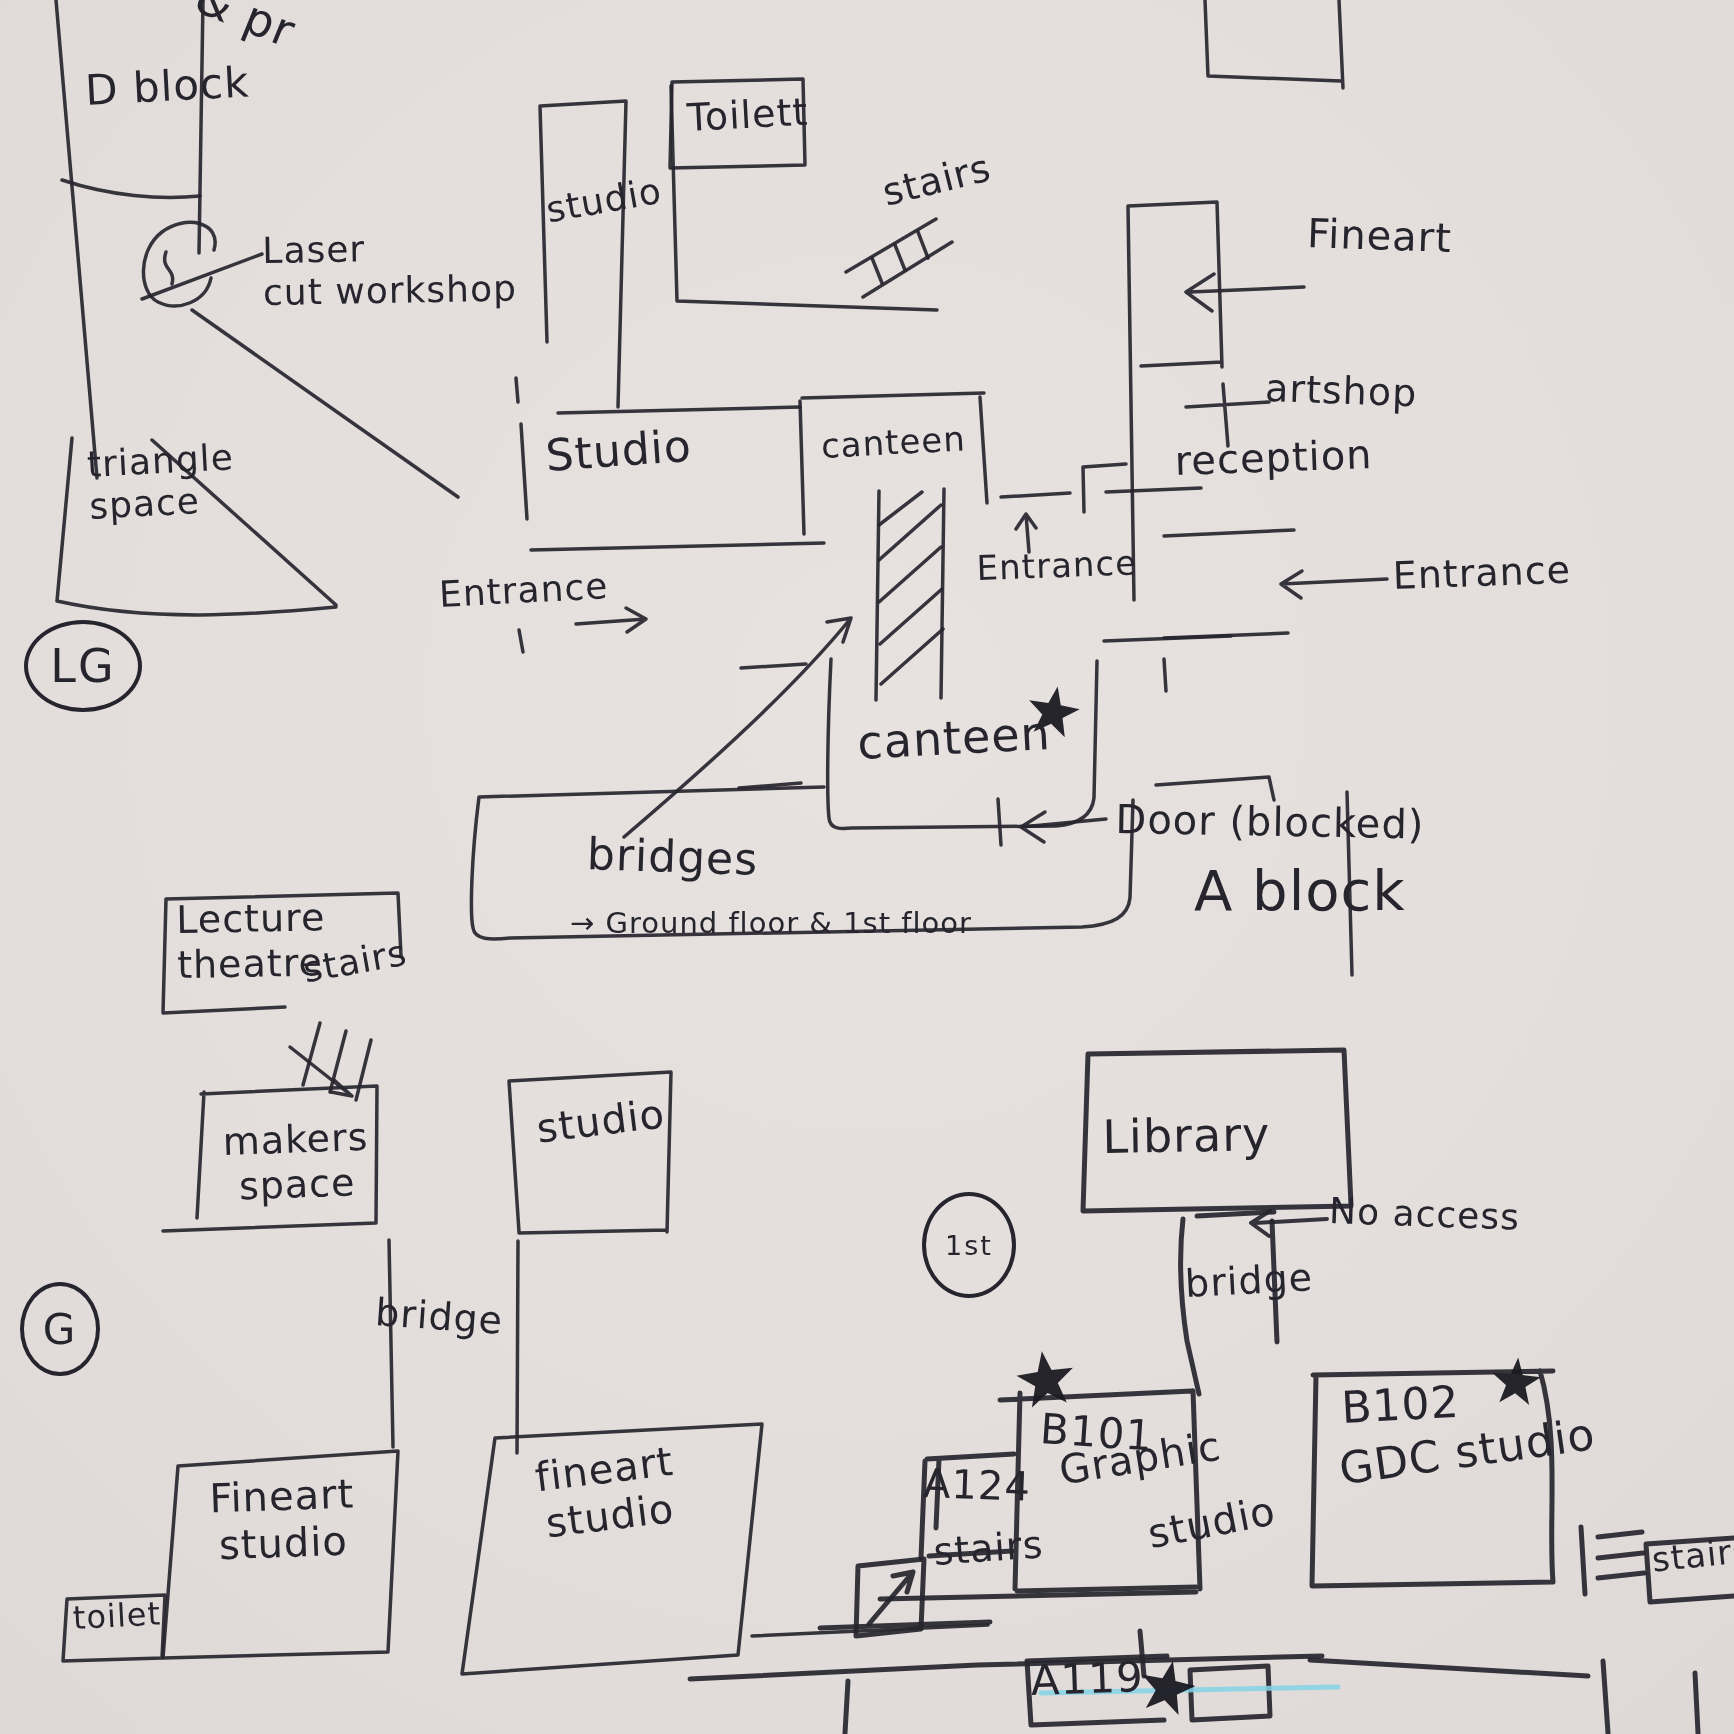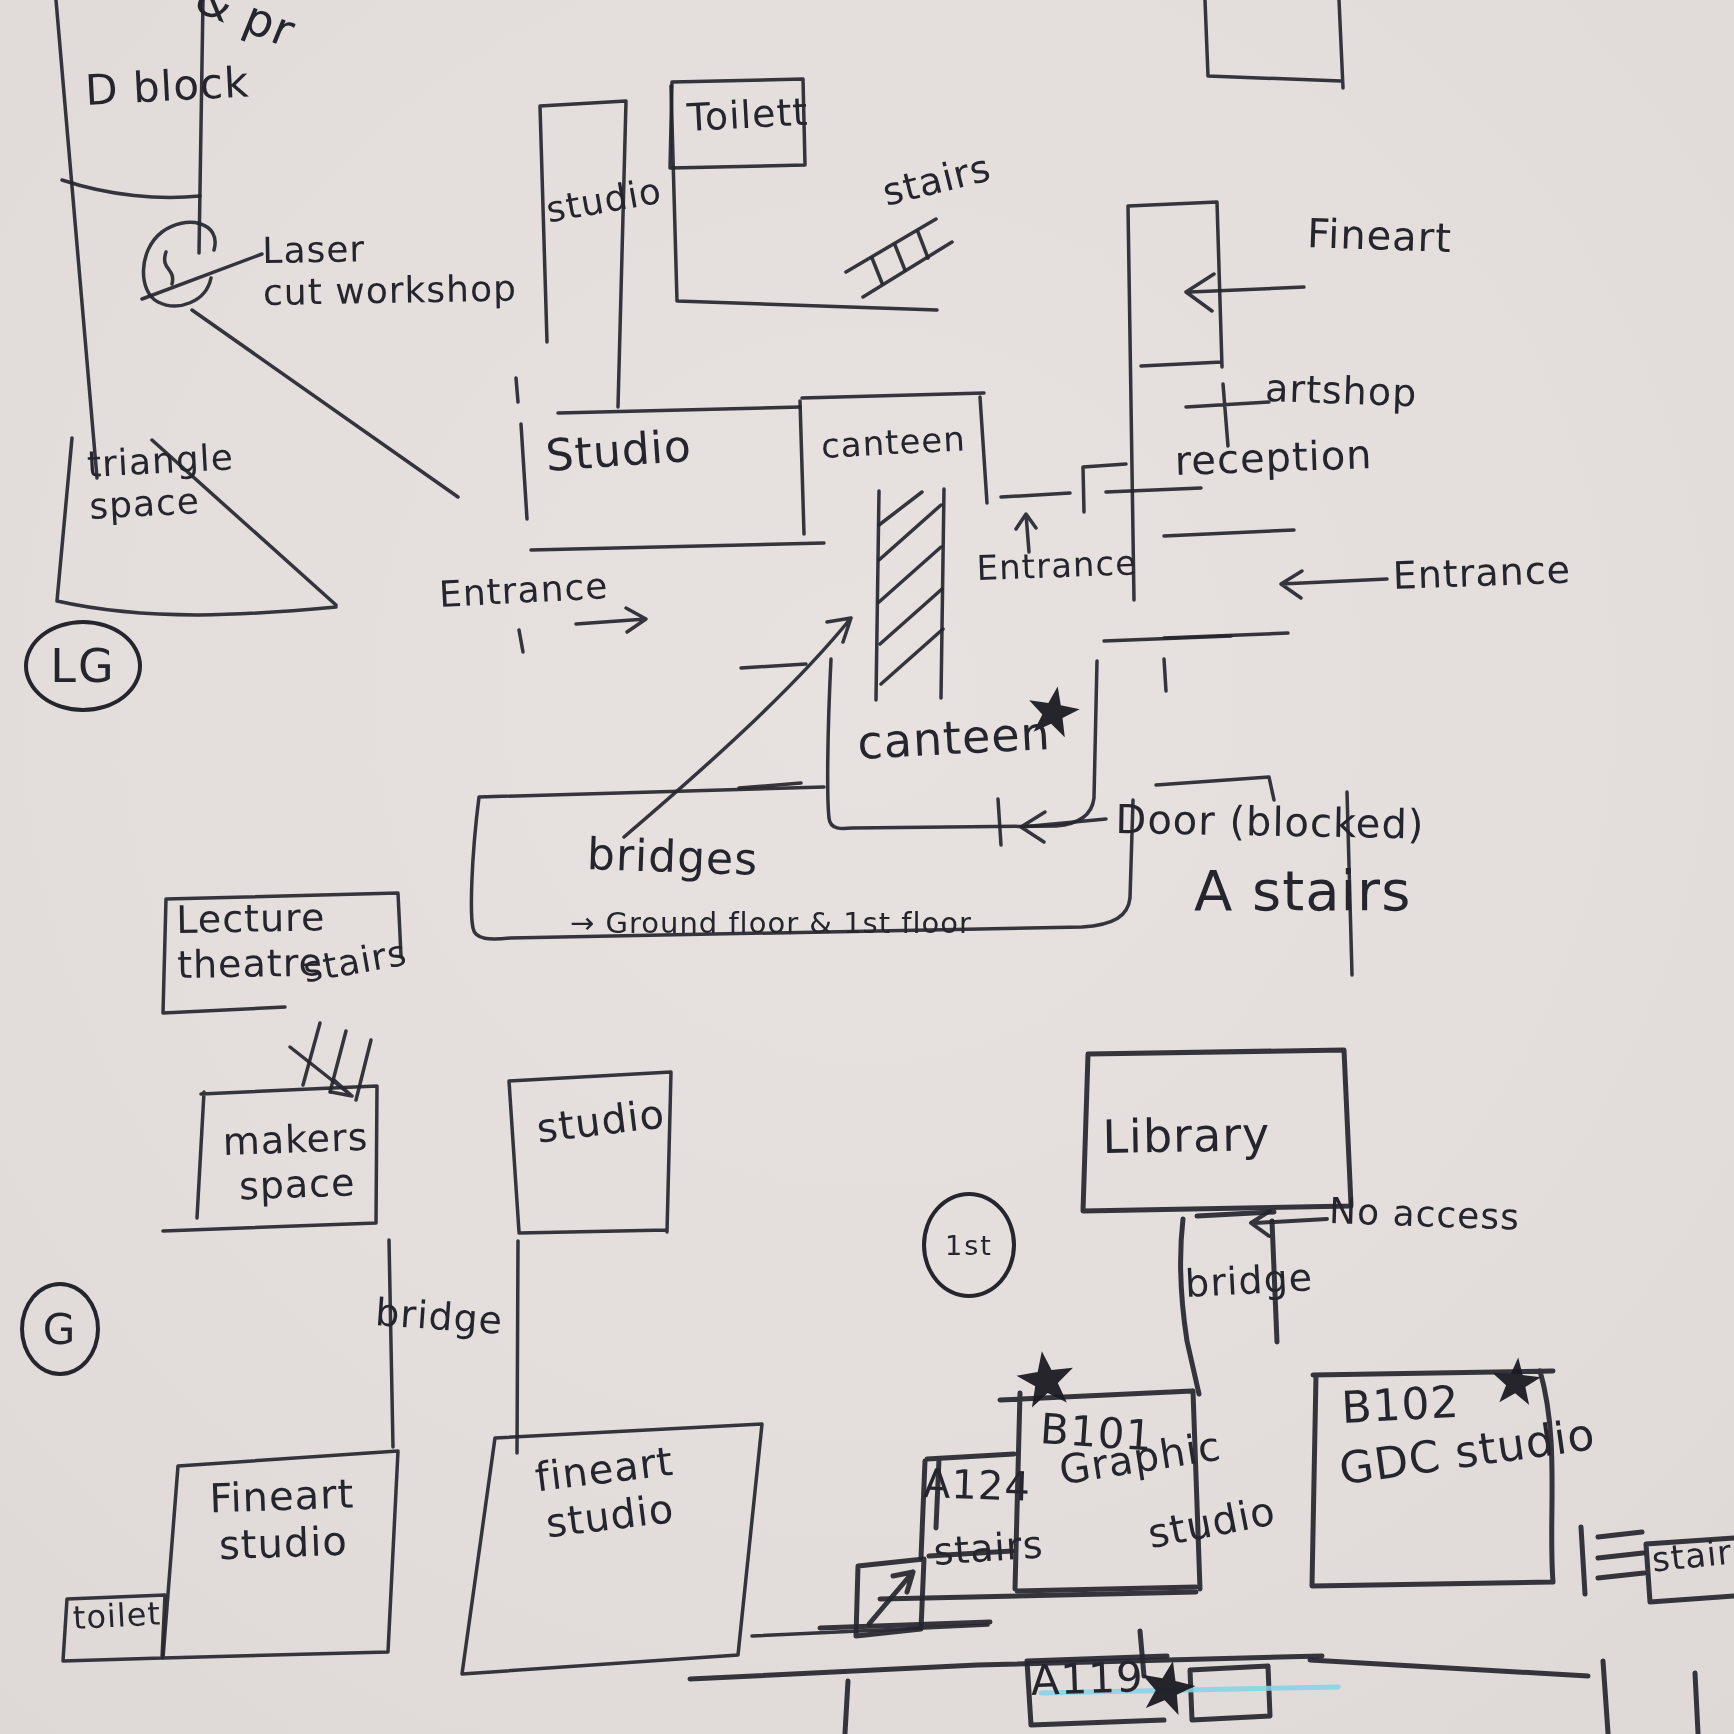--- a/index.html
+++ b/index.html
@@ -128,21 +128,21 @@
   <div class="lbl" style="left:438px;top:574px;font-size:36px;transform:rotate(-3deg)">Entrance</div>
   <div class="lbl" style="left:976px;top:548px;font-size:34px;transform:rotate(-2deg)">Entrance</div>
   <div class="lbl" style="left:1392px;top:554px;font-size:38px;transform:rotate(-2deg)">Entrance</div>
   <div class="lbl" style="left:1308px;top:210px;font-size:40px;transform:rotate(2deg)">Fineart</div>
   <div class="lbl" style="left:1266px;top:366px;font-size:38px;transform:rotate(2deg)">artshop</div>
   <div class="lbl" style="left:1174px;top:438px;font-size:40px;transform:rotate(-2deg)">reception</div>
   <div class="lbl" style="left:86px;top:444px;font-size:36px;transform:rotate(-3deg)">triangle
 space</div>
   <div class="lbl" style="left:856px;top:716px;font-size:46px;transform:rotate(-3deg)">canteen</div>
   <div class="lbl" style="left:1116px;top:796px;font-size:40px;transform:rotate(1deg)">Door (blocked)</div>
-  <div class="lbl" style="left:1194px;top:858px;font-size:56px">A stairs</div>
+  <div class="lbl" style="left:1194px;top:858px;font-size:56px">A block</div>
   <div class="lbl" style="left:588px;top:828px;font-size:44px;transform:rotate(2deg)">bridges</div>
   <div class="lbl" style="left:570px;top:906px;font-size:29px">→ Ground floor &amp; 1st floor</div>
   <div class="badge" style="left:24px;top:620px;width:110px;height:84px;font-size:46px">
     <span>LG</span>
   </div>
 
   <div class="lbl" style="left:176px;top:898px;font-size:38px;transform:rotate(-1deg)">Lecture
 theatre</div>
   <div class="lbl" style="left:300px;top:950px;font-size:36px;transform:rotate(-10deg)">stairs</div>
   <div class="lbl ctr" style="left:222px;top:1120px;font-size:38px;transform:rotate(-2deg)">makers

